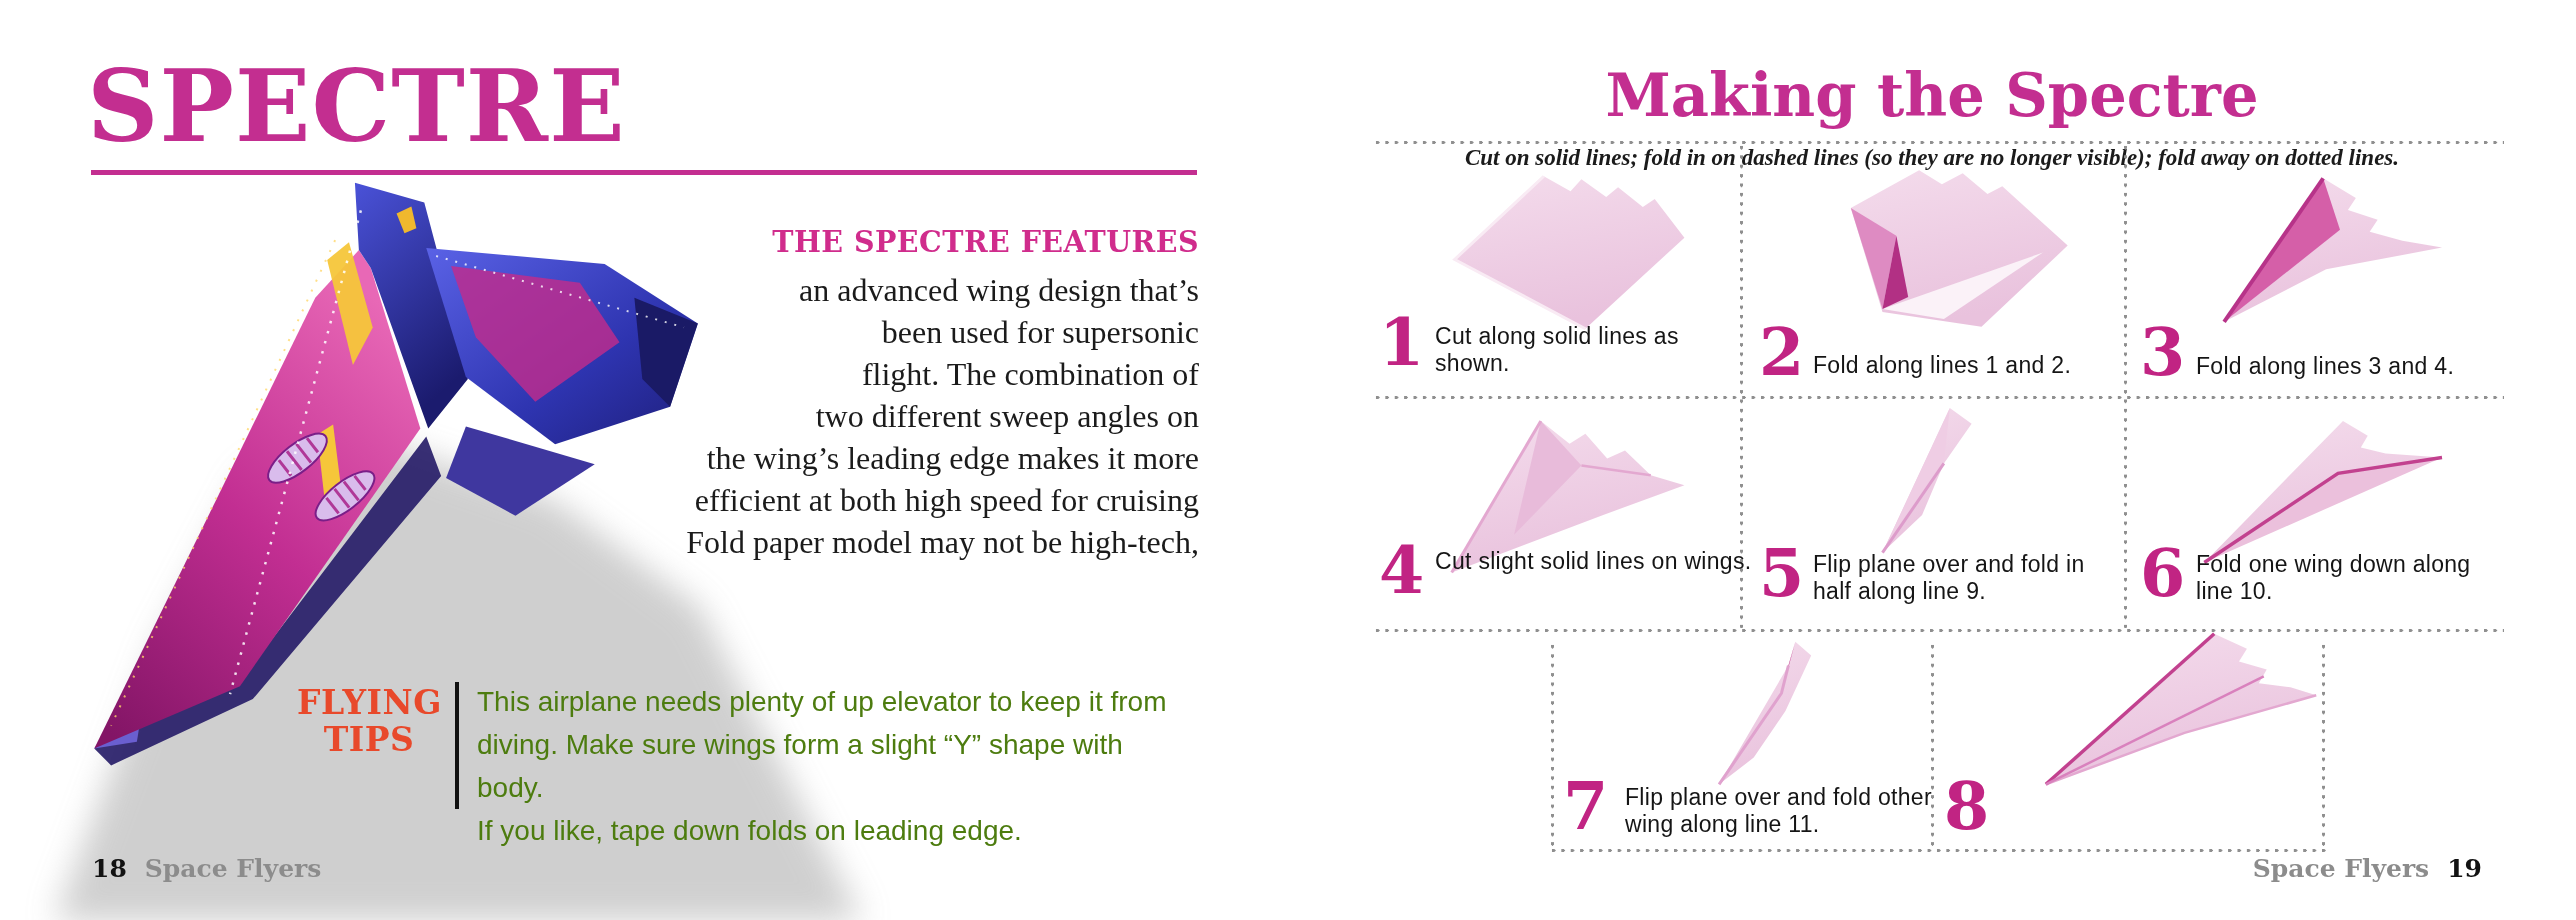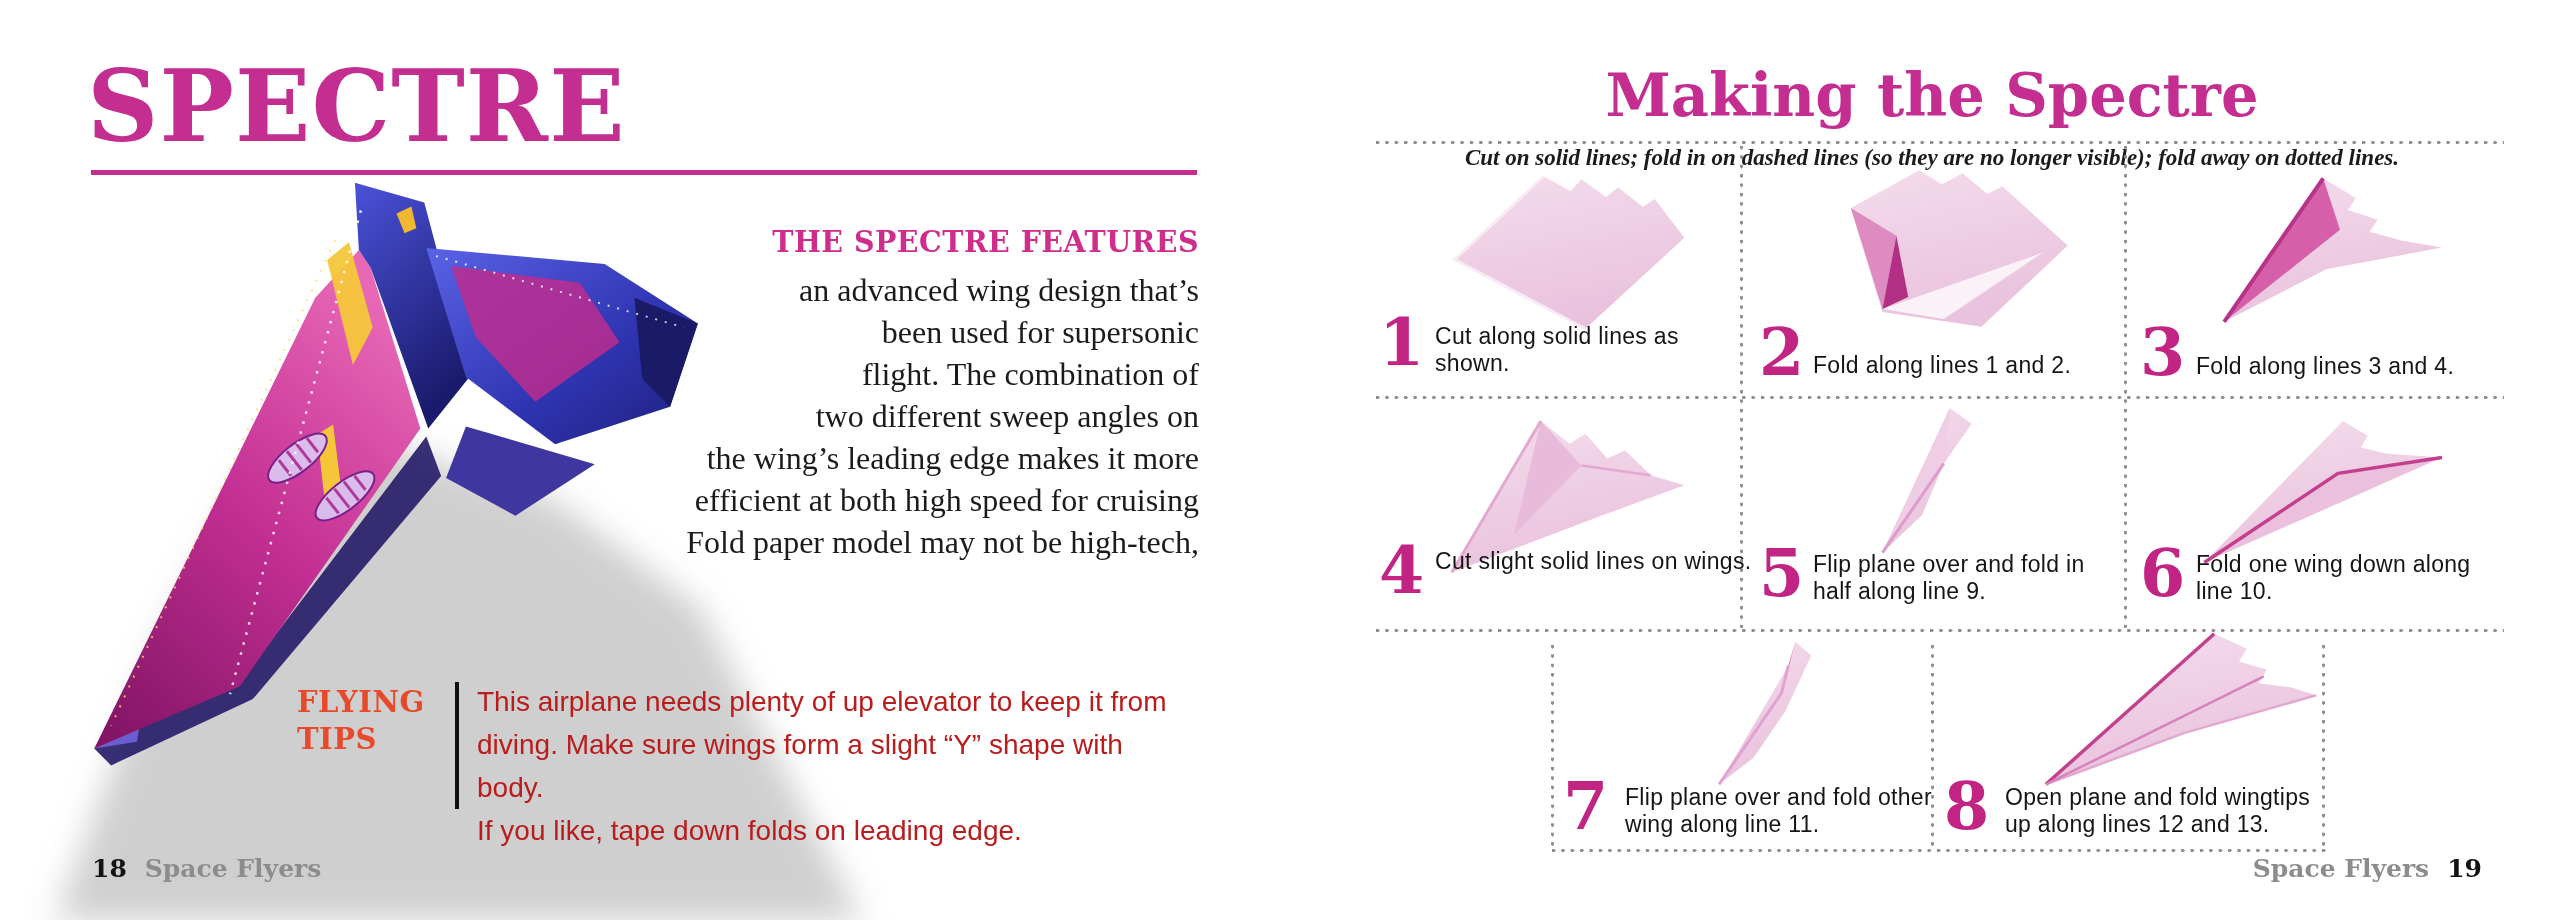--- a/index.html
+++ b/index.html
@@ -12,26 +12,26 @@
 
   
   .main-title{left:87px;top:57px;font-family:"DejaVu Serif",serif;font-weight:bold;
               font-size:99px;line-height:1.0;color:#C32E90;letter-spacing:1px;}
   .title-rule{left:91px;top:170px;width:1106px;height:5px;background:#C32E90;}
   .features-heading{left:555px;top:224px;width:644px;text-align:right;
         font-family:"DejaVu Serif",serif;font-weight:bold;font-size:30px;color:#D02C8C;
         letter-spacing:0.5px;transform:scaleX(.95);transform-origin:100% 50%;}
   .body-text{left:466px;top:269px;width:733px;text-align:right;font-size:32px;
         line-height:42px;color:#1b1b1b;}
-  .tips-label{left:297px;top:684px;width:144px;text-align:left;
-        font-family:"DejaVu Serif",serif;font-weight:bold;font-size:29px;line-height:37px;
+  .tips-label{left:297px;top:684px;width:144px;text-align:center;
+        font-family:"DejaVu Serif",serif;font-weight:bold;font-size:33px;line-height:37px;
         color:#E8492B;letter-spacing:0.5px;}
   .tips-bar{left:455px;top:682px;width:4px;height:127px;background:#111;}
   .tips-text{left:477px;top:680px;width:713px;font-family:"Liberation Sans",sans-serif;
-        font-size:28px;line-height:43px;color:#b91c1c;}
+        font-size:28px;line-height:43px;color:#4d7c0f;}
   .footer{font-family:"DejaVu Serif",serif;font-weight:bold;font-size:25px;color:#8C8C8C;
           white-space:nowrap;}
   .footer .pagenum{color:#121212;}
   #footer-left{left:92px;top:854px;}
   #footer-right{right:94px;top:854px;text-align:right;}
   .footer .gap{display:inline-block;width:18px;}
 
   
   .making-title{left:0;top:61px;width:1288px;text-align:center;
         font-family:"DejaVu Serif",serif;font-weight:bold;font-size:59px;color:#C32E90;}
@@ -249,22 +249,18 @@
     <div>line 10.</div>
   </div>
 
   <div class="step-num" style="left:275px;top:781px;">7</div>
   <div class="step-cap" style="left:337px;top:784px;width:327px;">
     <div>Flip plane over and fold other</div>
     <div>wing along line 11.</div>
   </div>
 
   <div class="step-num" style="left:656px;top:781px;">8</div>
-  <div class="step-cap" style="left:717px;top:784px;width:327px;">
-    <div>Open plane and fold wingtips</div>
-    <div>up along lines 12 and 13.</div>
-  </div>
 
   <div class="abs footer" id="footer-right">
     <span>Space Flyers</span><span class="gap"></span><span class="pagenum">19</span>
   </div>
 </div>
 
 
 </body></html>

